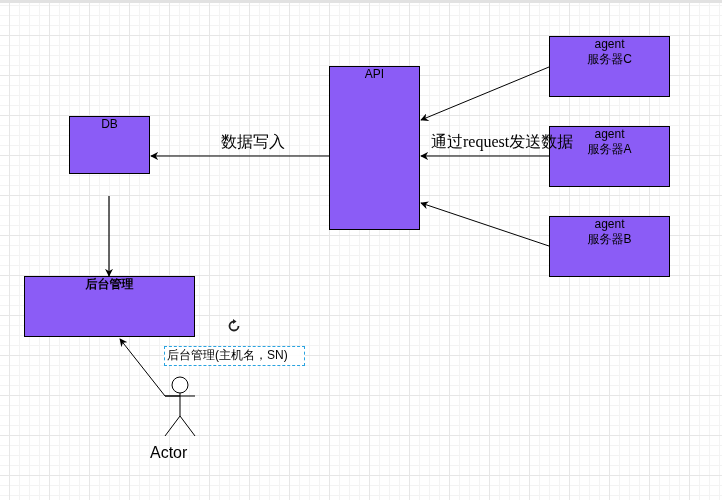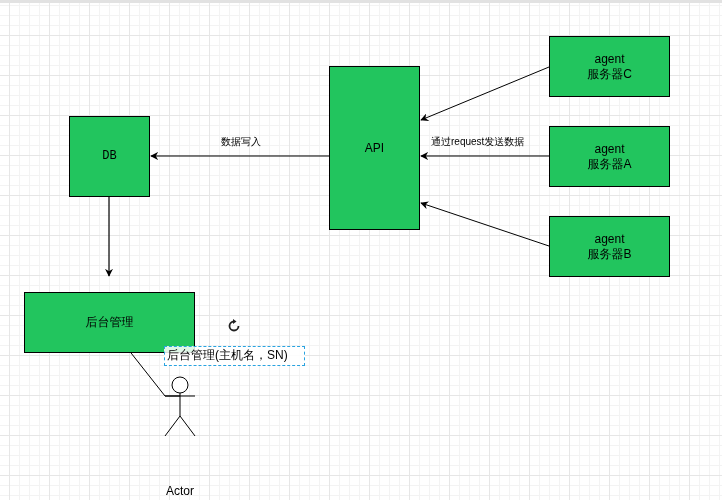--- a/index.html
+++ b/index.html
@@ -15,36 +15,37 @@
     background-position: 9px 35px, 9px 35px, 9px 35px, 9px 35px;
     font-family: "Liberation Sans", "DejaVu Sans", sans-serif;
     color: #000;
   }
   .topbar {
     position: absolute; left: 0; top: 0; width: 722px; height: 3px;
     background: #e2e2e2;
   }
   .box {
     position: absolute; box-sizing: border-box;
-    border: 1px solid #000; background: #22c55e;
-    display: flex; align-items: center; justify-content: center;
+    border: 1px solid #000; background: #8b5cf6;
+    display: flex; align-items: flex-start; justify-content: center;
     text-align: center; font-size: 12px; line-height: 15px;
   }
   .box .lines { display: flex; flex-direction: column; }
   svg.edges { position: absolute; left: 0; top: 0; }
   .label {
-    position: absolute; font-size: 10px; white-space: nowrap; line-height: 14px;
+    position: absolute; font-size: 16px; white-space: nowrap; line-height: 14px;
     background: transparent;
+    font-family: Liberation Serif, serif;
   }
   .selected-label {
     position: absolute; box-sizing: border-box;
     border: 1px dashed #29a3e0; font-size: 12px; line-height: 16px;
     padding: 0 2px; white-space: nowrap; background: rgba(255,255,255,0.85);
   }
-  .actor-label { position: absolute; font-size: 12px; width: 60px; text-align: center; margin-top: 40px; }
+  .actor-label { position: absolute; font-size: 16px; width: 60px; text-align: left; }
   .rotate-handle { position: absolute; }
 </style>
 </head>
 <body>
 
 <div class="topbar"></div>
 
 <svg class="edges" width="722" height="500">
   <defs>
     <marker id="arrow" viewBox="0 0 10 10" refX="9" refY="5" markerWidth="8" markerHeight="8" orient="auto-start-reverse" markerUnits="userSpaceOnUse">
@@ -66,29 +67,29 @@
 
   <g stroke="#000" stroke-width="1" fill="#fff">
     <circle cx="180" cy="385" r="8"></circle>
     <line x1="180" y1="393" x2="180" y2="416"></line>
     <line x1="165" y1="396" x2="195" y2="396"></line>
     <line x1="180" y1="416" x2="165" y2="436"></line>
     <line x1="180" y1="416" x2="195" y2="436"></line>
   </g>
 </svg>
 
-<div class="box" style="left:69px; top:116px; width:81px; height:81px;font-family:Liberation Mono, monospace;">
+<div class="box" style="left:69px; top:116px; width:81px; height:58px;">
   <span>DB</span>
 </div>
 
 <div class="box" style="left:329px; top:66px; width:91px; height:164px;">
   <span>API</span>
 </div>
 
-<div class="box" style="left:24px; top:292px; width:171px; height:61px;">
+<div class="box" style="left:24px; top:276px; width:171px; height:61px;font-weight:bold;">
   <span>后台管理</span>
 </div>
 
 <div class="box" style="left:549px; top:36px; width:121px; height:61px;">
   <div class="lines">
     <span>agent</span>
     <span>服务器C</span>
   </div>
 </div>
 

